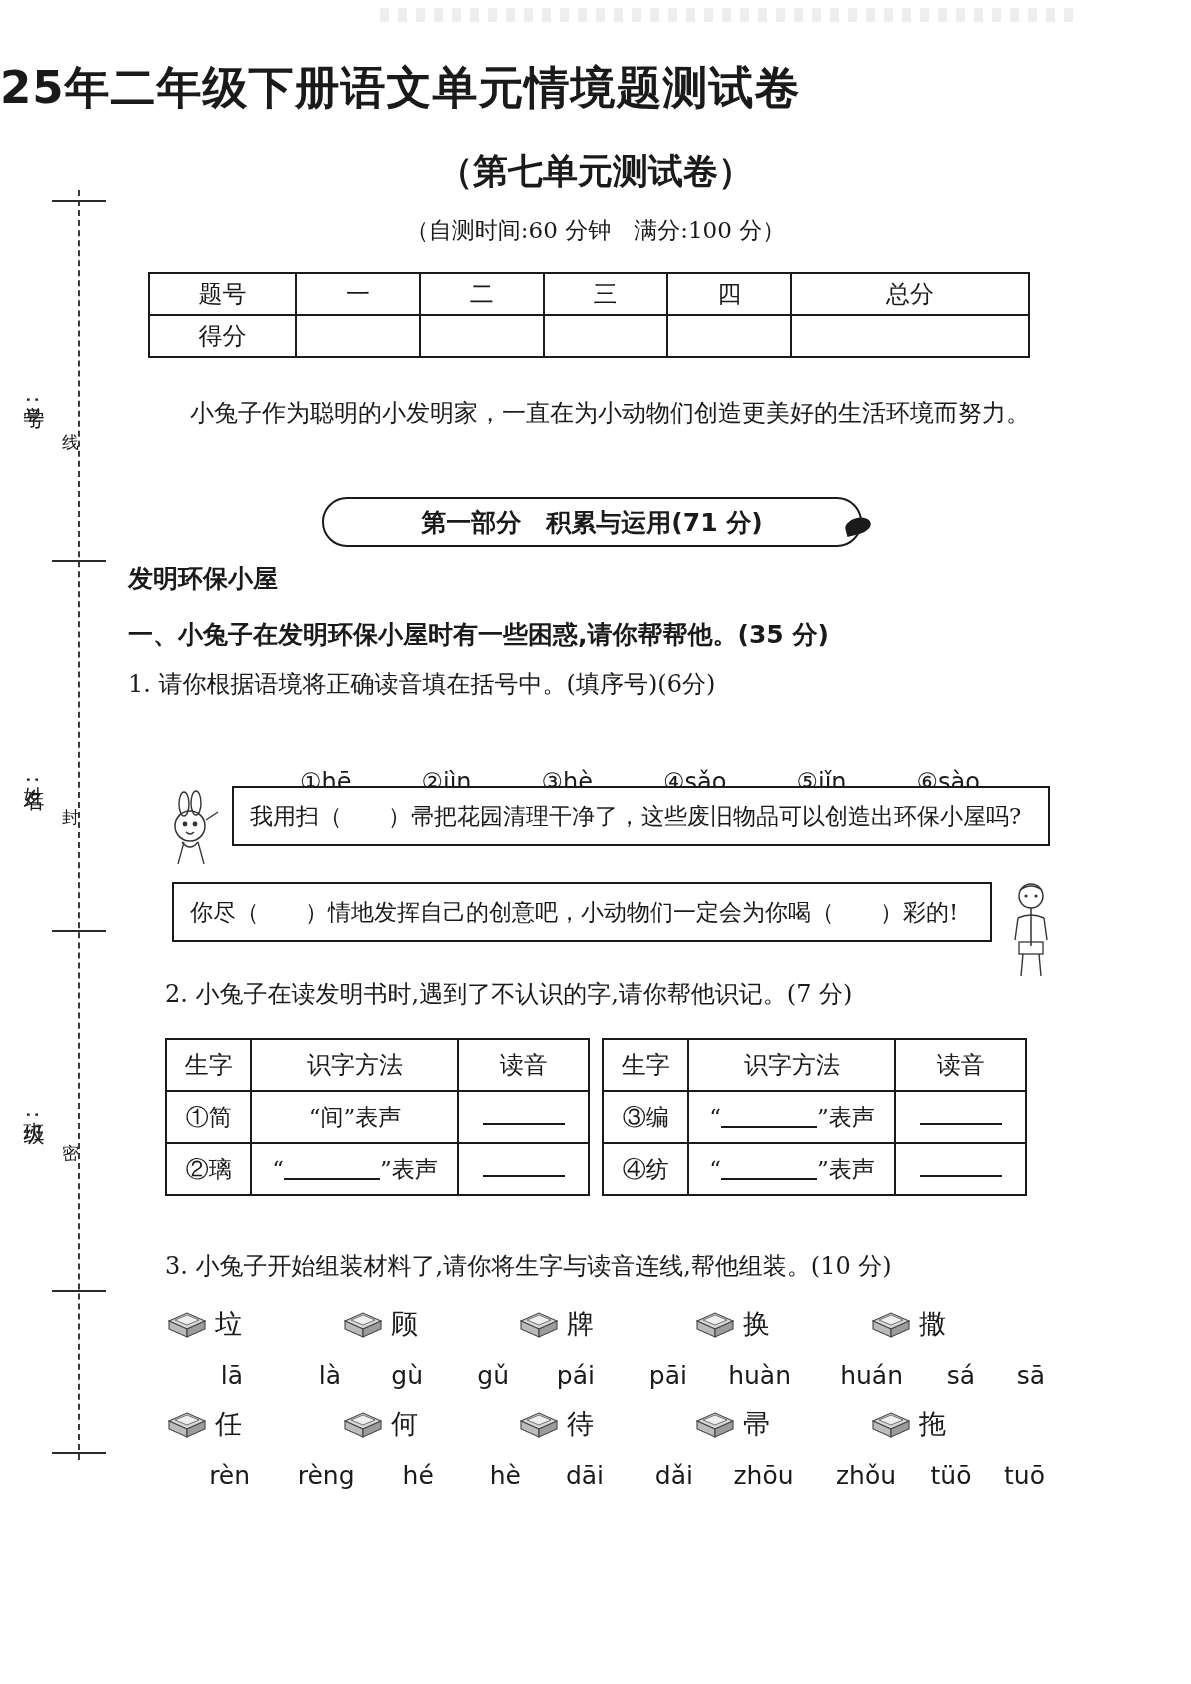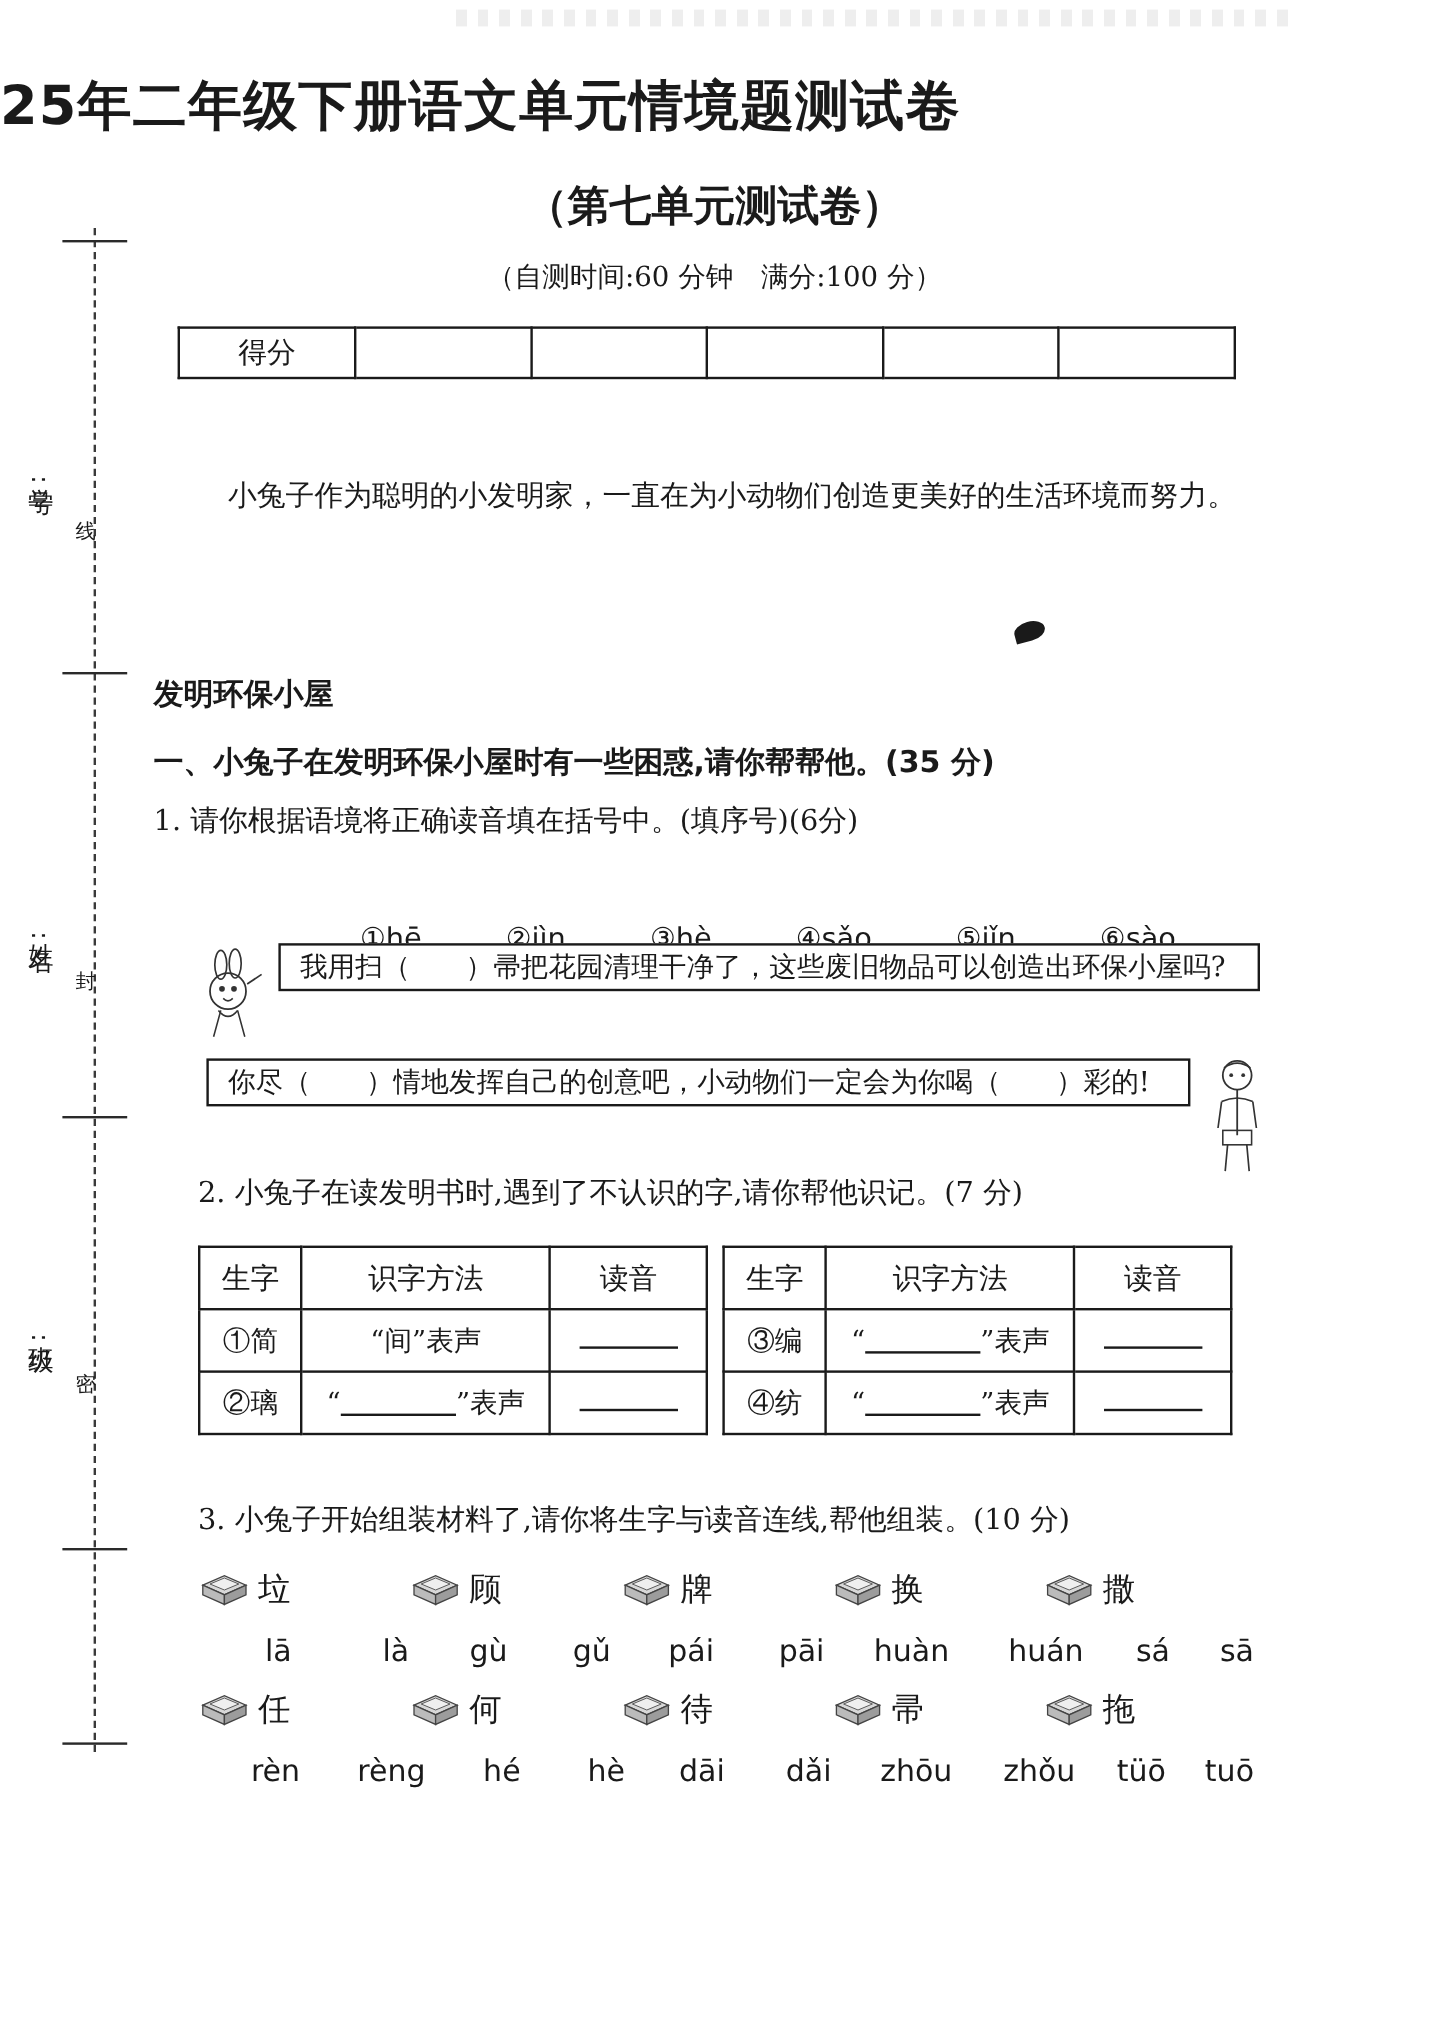--- a/index.html
+++ b/index.html
@@ -170,21 +170,21 @@
   .opt { white-space: nowrap; }
 
   
   .bubble {
     position: absolute;
     border: 2px solid #1a1a1a;
     background: #fff;
     font-size: 23px;
     line-height: 36px;
     font-family: "DejaVu Serif", serif;
-    padding: 0 16px;
+    padding: 10px 16px;
   }
   .bubble-a { left: 232px; top: 786px; width: 818px; }
   .bubble-b { left: 172px; top: 882px; width: 820px; }
   .rabbit-fig {
     position: absolute;
     left: 160px; top: 790px;
     width: 70px; height: 82px;
   }
   .boy-fig {
     position: absolute;
@@ -294,33 +294,42 @@
     <div class="vsmall s2">封</div>
     <div class="vsmall s3">密</div>
   </div>
 
   <div class="title">25年二年级下册语文单元情境题测试卷</div>
   <div class="subtitle">（第七单元测试卷）</div>
   <div class="examinfo">（自测时间:60 分钟　满分:100 分）</div>
 
   <table class="score-table">
     <tbody>
+        <tr>
+      <td class="hd">题号</td>
+      <td>一</td>
+      <td>二</td>
+      <td>三</td>
+      <td>四</td>
+      <td>总分</td>
+    </tr>
     <tr>
       <td class="hd">得分</td>
       <td></td>
       <td></td>
       <td></td>
       <td></td>
       <td></td>
     </tr>
   </tbody>
     </table>
 
   <div class="intro">小兔子作为聪明的小发明家，一直在为小动物们创造更美好的生活环境而努力。</div>
 
+  <div class="banner">第一部分　积累与运用(71 分)</div>
   <div class="banner-tail"></div>
 
   <div class="scene-title">发明环保小屋</div>
 
   <div class="q-big">一、小兔子在发明环保小屋时有一些困惑,请你帮帮他。(35 分)</div>
 
   <div class="q-num q1">
     <span>1.</span>
     <span>请你根据语境将正确读音填在括号中。(填序号)(6分)</span>
   </div>

